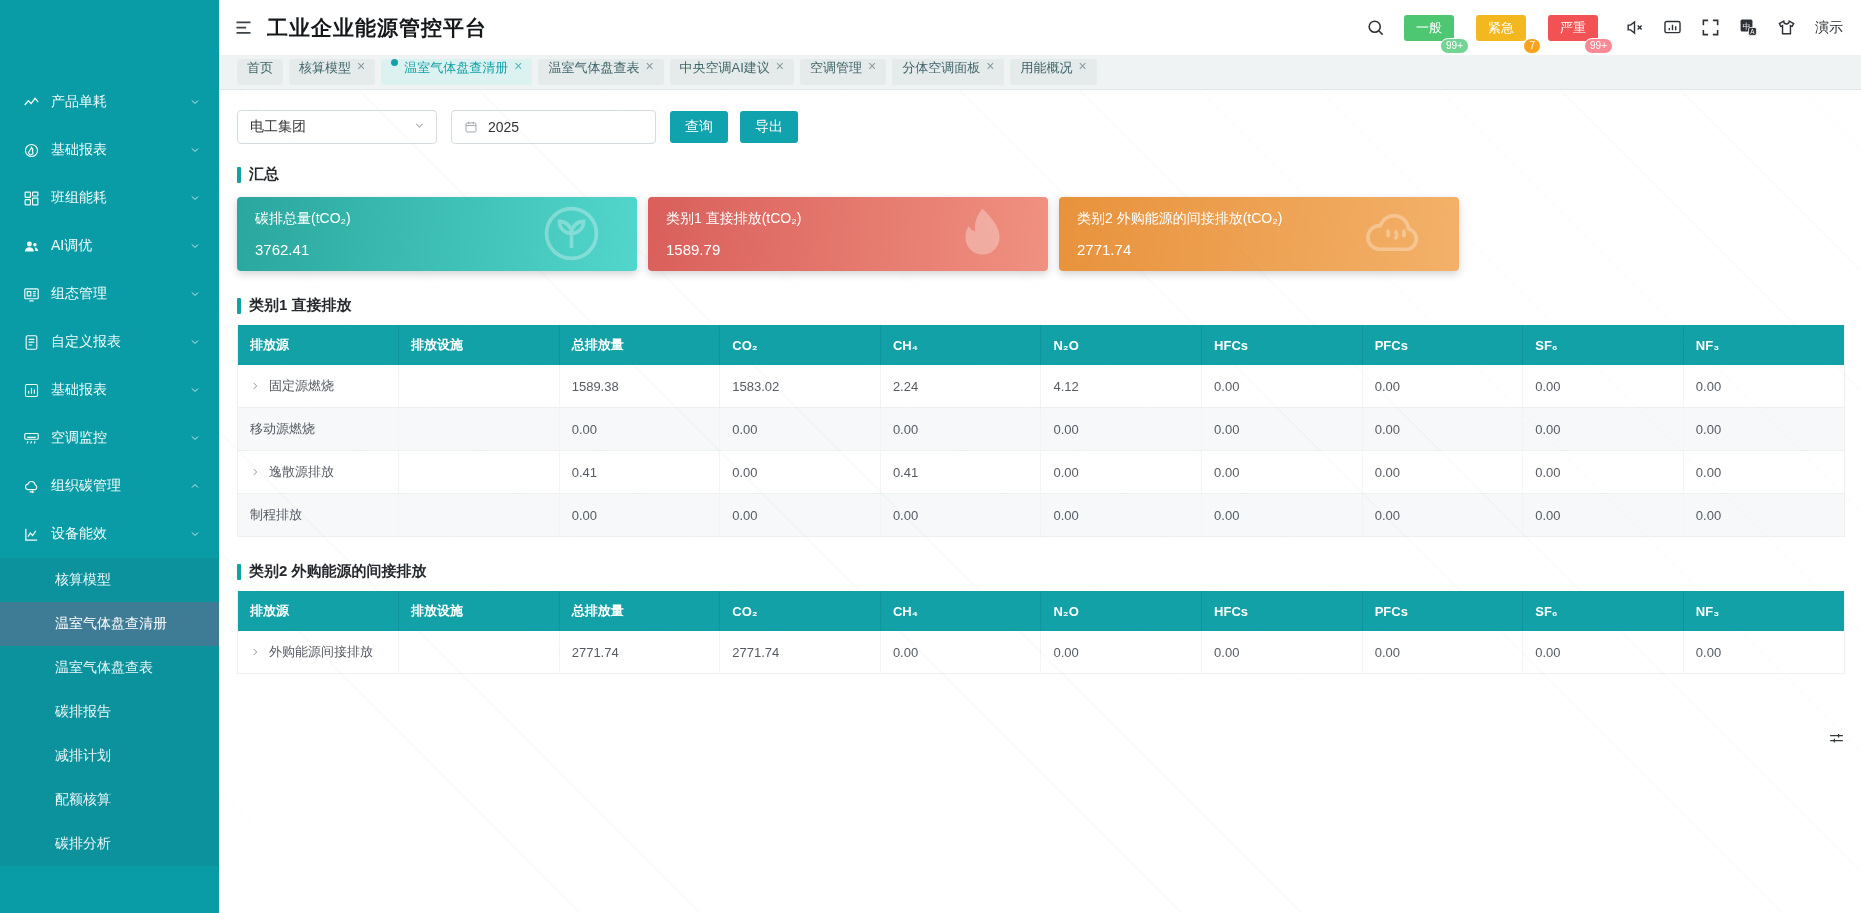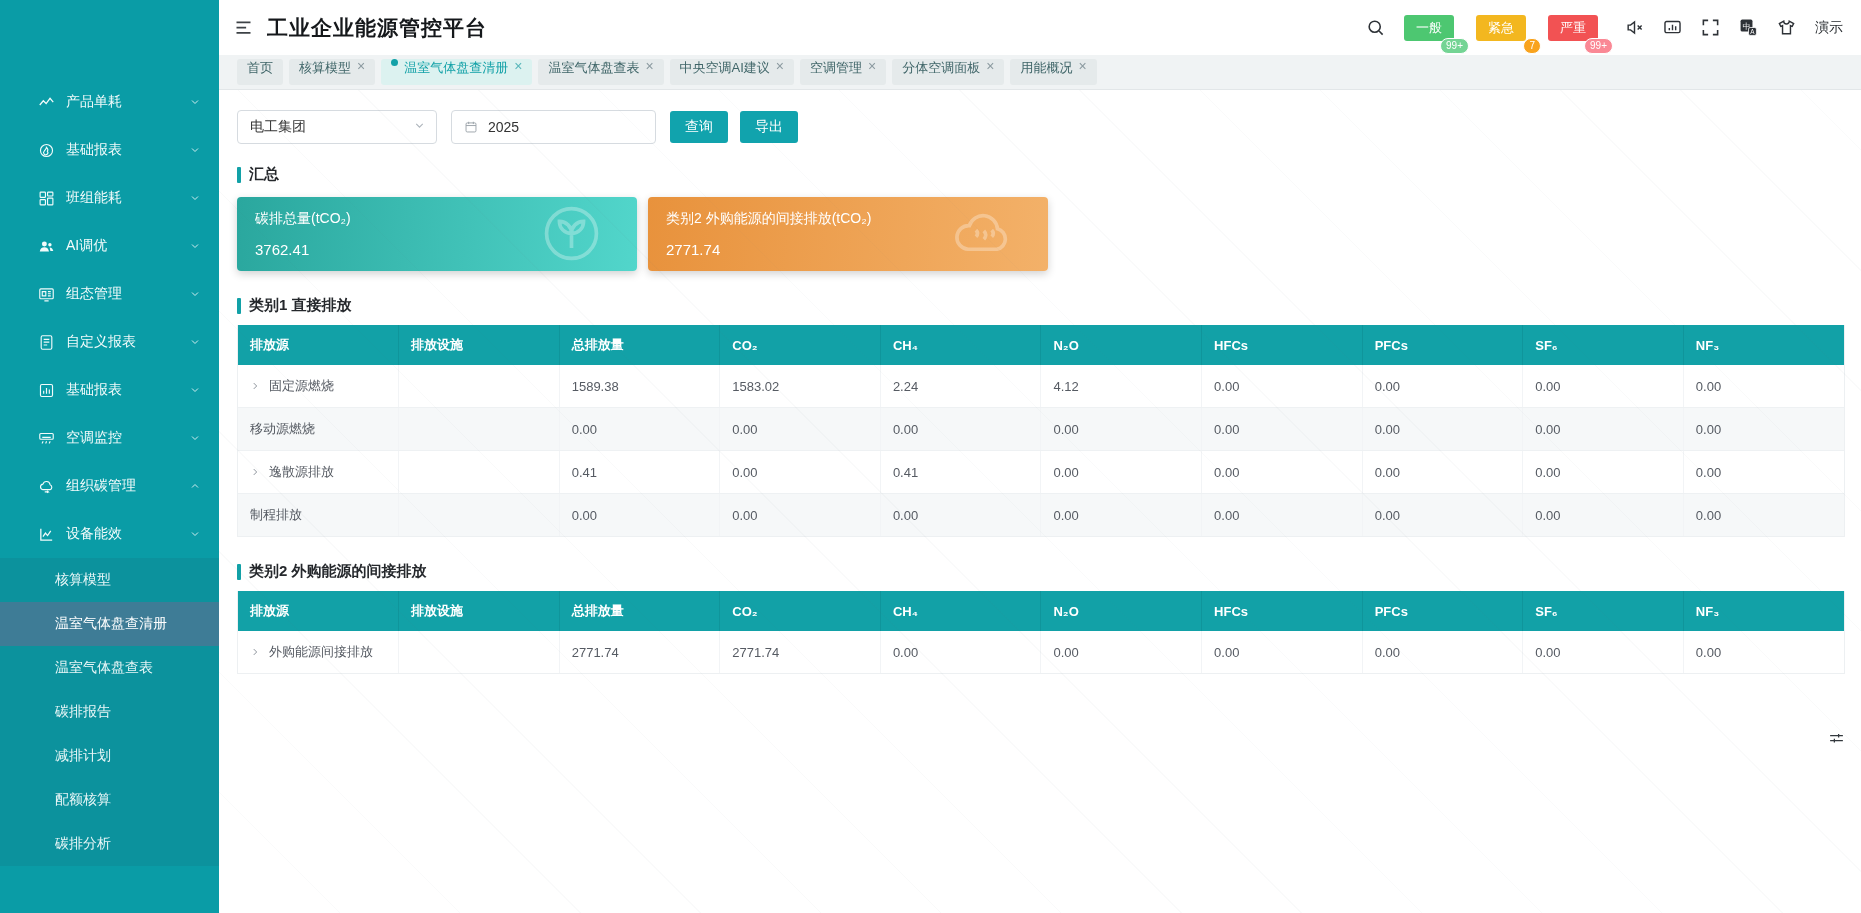--- a/index.html
+++ b/index.html
@@ -2,21 +2,21 @@
 <html><head>
 <meta charset="utf-8">
 <style>
   * { box-sizing: border-box; }
   html,body { margin:0; padding:0; width:1861px; height:913px; overflow:hidden;
     font-family:"Liberation Sans", sans-serif; background:#fff; }
   .root { display:flex; width:100%; height:100%; }
 
   
   .sidebar { width:219px; flex-shrink:0; background:#0a9ca6; padding-top:78px; overflow:hidden; }
-  .side-item { height:48px; display:flex; align-items:center; padding:0 18px 0 38px;
+  .side-item { height:48px; display:flex; align-items:center; padding:0 18px 0 23px;
     font-size:14px; color:#f2fbfb; cursor:pointer; white-space:nowrap; }
   .side-item .ic { display:flex; }
   .side-item .ic svg { width:17px; height:17px; }
   .side-label { margin-left:11px; flex:1; }
   .chev svg { width:12px; height:12px; opacity:.85; }
   .submenu { background:#0c929d; }
   .sub-item { height:44px; display:flex; align-items:center; padding-left:55px;
     font-size:14px; color:#eaf7f8; cursor:pointer; }
   .sub-item.active { background:#3e7c96; color:#ffffff; }
 
@@ -392,20 +392,29 @@
       </div>
 
       <div class="cards-row" id="cards-row">
           <div class="card" style="background: linear-gradient(95deg, rgb(42, 167, 158), rgb(82, 214, 203));">
             <div class="card-title">碳排总量(tCO₂)</div>
             <div class="card-value">3762.41</div>
             <span class="card-ic" style="display: flex;">
               <svg viewBox="0 0 24 24" fill="none" stroke="currentColor" stroke-width="1.4">
                 <circle cx="12" cy="12" r="9.5"></circle>
                 <path d="M12 17.5v-5.5M12 12c0-2.6-2-4.6-4.6-4.6C7.4 10 9.4 12 12 12zM12 12c0-2.6 2-4.6 4.6-4.6 0 2.6-2 4.6-4.6 4.6z"></path>
+              </svg>
+            </span>
+          </div>
+          <div class="card" style="background: linear-gradient(95deg, rgb(217, 95, 91), rgb(240, 145, 128));">
+            <div class="card-title">类别1 直接排放(tCO₂)</div>
+            <div class="card-value">1589.79</div>
+            <span class="card-ic" style="display: flex;">
+              <svg viewBox="0 0 24 24" fill="currentColor">
+                <path d="M12 2.5c3.5 3.5 6.5 7 6.5 11a6.5 6.5 0 0 1-13 0c0-1.5.4-3 1.2-4.3.6 1 1.5 1.7 2.6 2C8.6 8 10 5 12 2.5z"></path>
               </svg>
             </span>
           </div>
           <div class="card" style="background: linear-gradient(95deg, rgb(232, 146, 60), rgb(243, 177, 105));">
             <div class="card-title">类别2 外购能源的间接排放(tCO₂)</div>
             <div class="card-value">2771.74</div>
             <span class="card-ic" style="display: flex;">
               <svg viewBox="0 0 24 24" fill="none" stroke="currentColor" stroke-width="1.4">
                 <path d="M6.5 18A4.5 4.5 0 0 1 7 9a5.5 5.5 0 0 1 10.7 1.2A4 4 0 0 1 17.5 18z"></path>
                 <path d="M9.5 13.2c.8-.8.8-1.7 0-2.5M12.5 14.2c1-1 1-2.2 0-3.2M15.5 13.2c.8-.8.8-1.7 0-2.5"></path>

